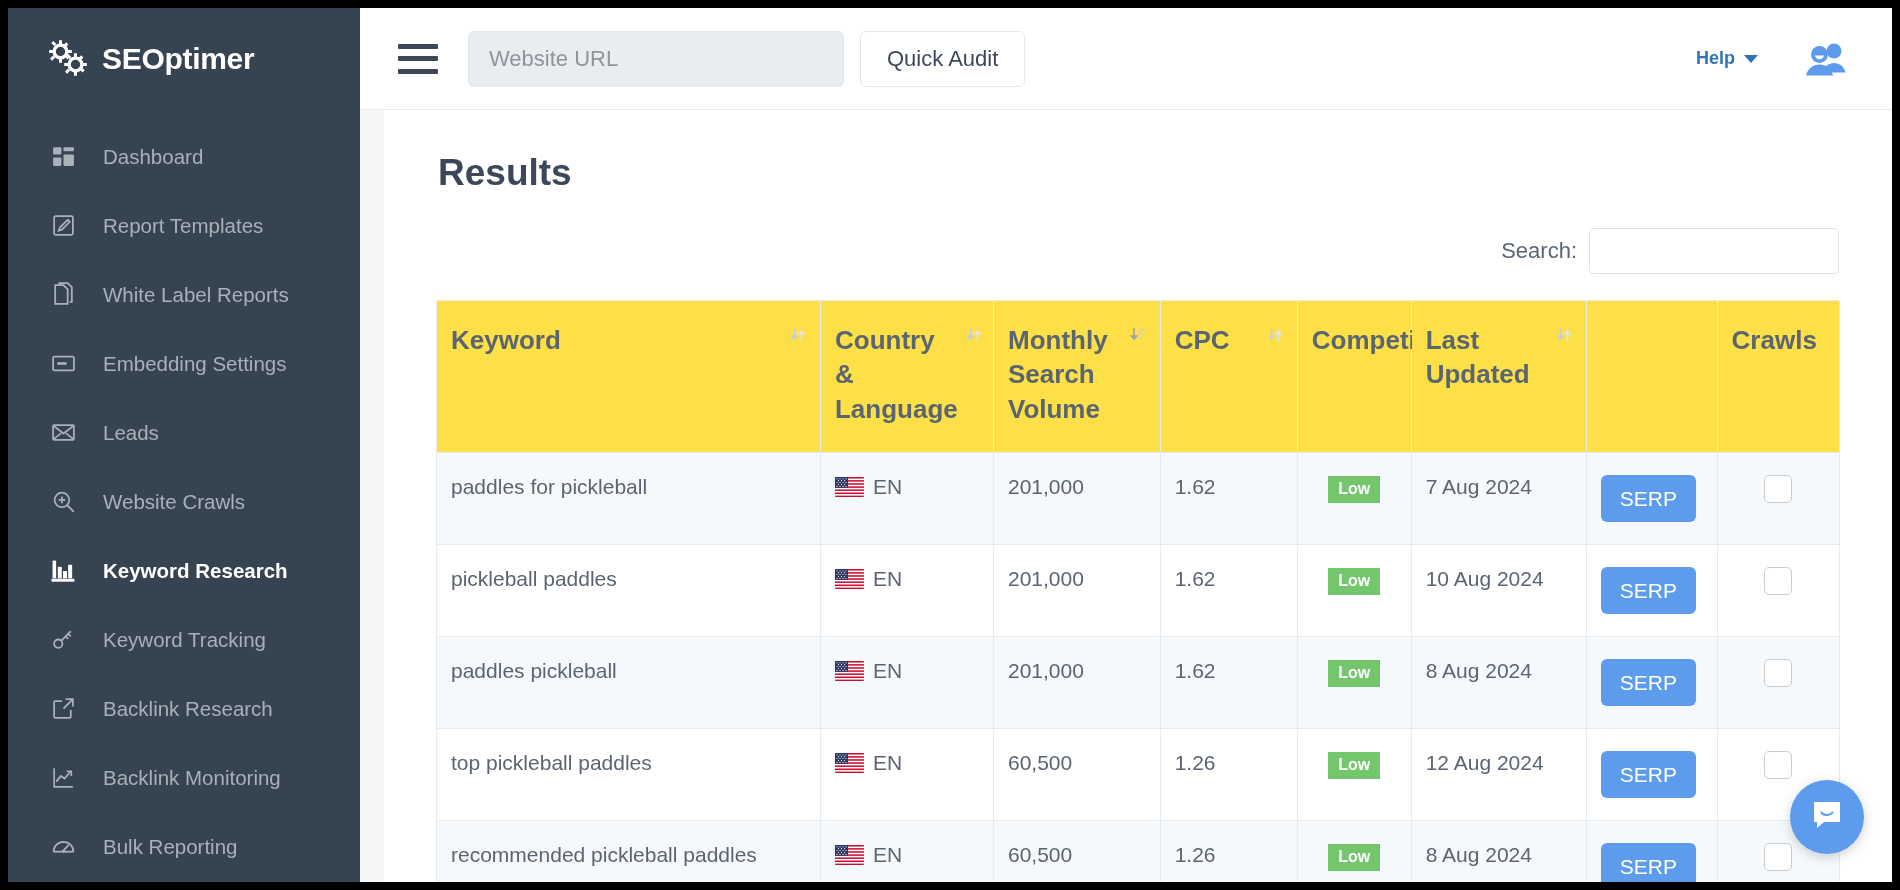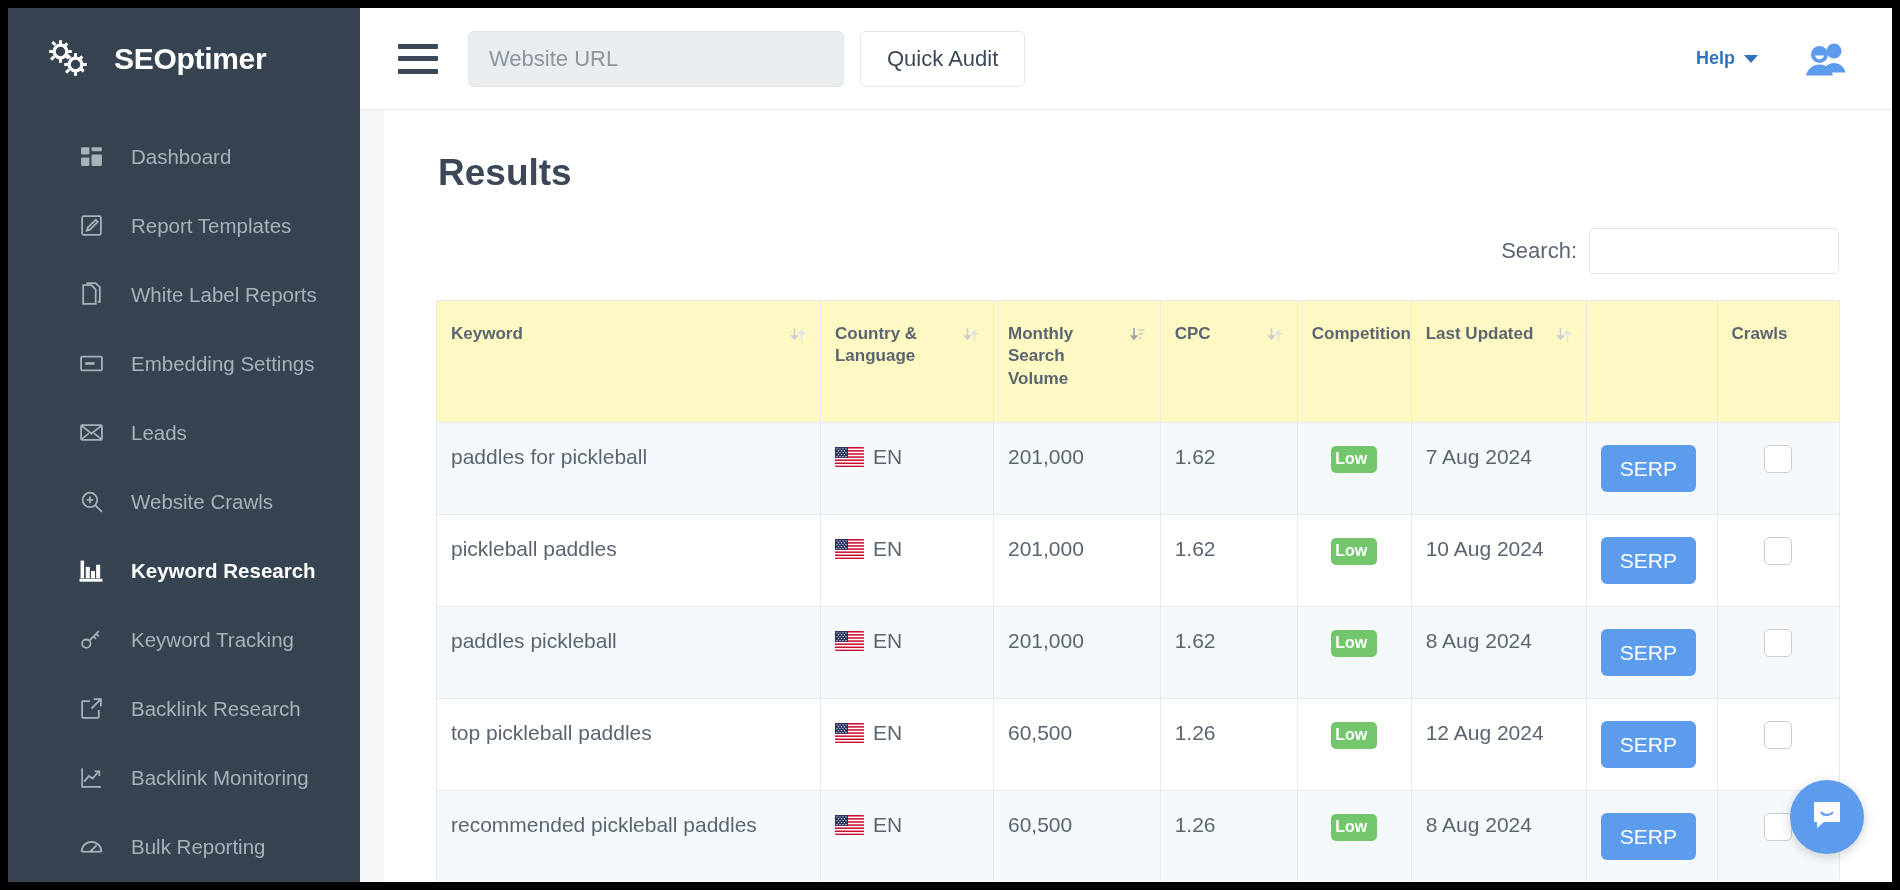--- a/index.html
+++ b/index.html
@@ -27,32 +27,32 @@
     background: #364350;
     height: 100%;
     position: relative;
     z-index: 5;
   }
   .brand {
     height: 102px;
     display: flex;
     align-items: center;
     padding-left: 38px;
-    gap: 24px;
+    gap: 12px;
   }
   .brand-logo { width: 44px; height: 44px; flex: 0 0 44px; }
   .brand-name {
     color: #ffffff;
     font-size: 30px;
     font-weight: 600;
     letter-spacing: -0.3px;
     white-space: nowrap;
   }
 
-  .nav { padding-top: 12px; padding-left: 28px; }
+  .nav { padding-top: 12px; }
   .nav-item {
     display: flex;
     align-items: center;
     height: 69px;
     padding-left: 42px;
     gap: 26px;
     color: #a9b1b9;
     font-size: 20.5px;
     cursor: pointer;
   }
@@ -182,26 +182,26 @@
 
   
   table.results {
     width: 100%;
     border-collapse: collapse;
     table-layout: fixed;
   }
   table.results th {
     vertical-align: top;
     text-align: left;
-    font-size: 17px;
+    font-size: 26px;
     font-weight: bold;
     color: #5b6571;
     padding: 22px 14px 26px 14px;
     border: 1px solid #e8ebee;
-    background: #fef9c3;
+    background: #fde047;
     position: relative;
     height: 122px;
   }
   table.results th .th-inner {
     display: flex;
     align-items: flex-start;
     justify-content: space-between;
     gap: 8px;
   }
   table.results th .th-text { line-height: 1.32; }
@@ -242,22 +242,22 @@
     overflow: hidden;
   }
   .flag svg { display: block; width: 29px; height: 20px; }
 
   .badge-low {
     display: inline-block;
     background: #73c66b;
     color: #ffffff;
     font-size: 16px;
     font-weight: bold;
-    padding: 5px 10px 6px 4px;
-    border-radius: 5px;
+    padding: 5px 10px 6px 10px;
+    border-radius: 0;
     line-height: 1;
   }
   td.cell-comp { text-align: center; padding-top: 25px; }
 
   .serp-btn {
     display: inline-block;
     background: #5d9cec;
     color: #ffffff;
     font-size: 21px;
     border: none;

